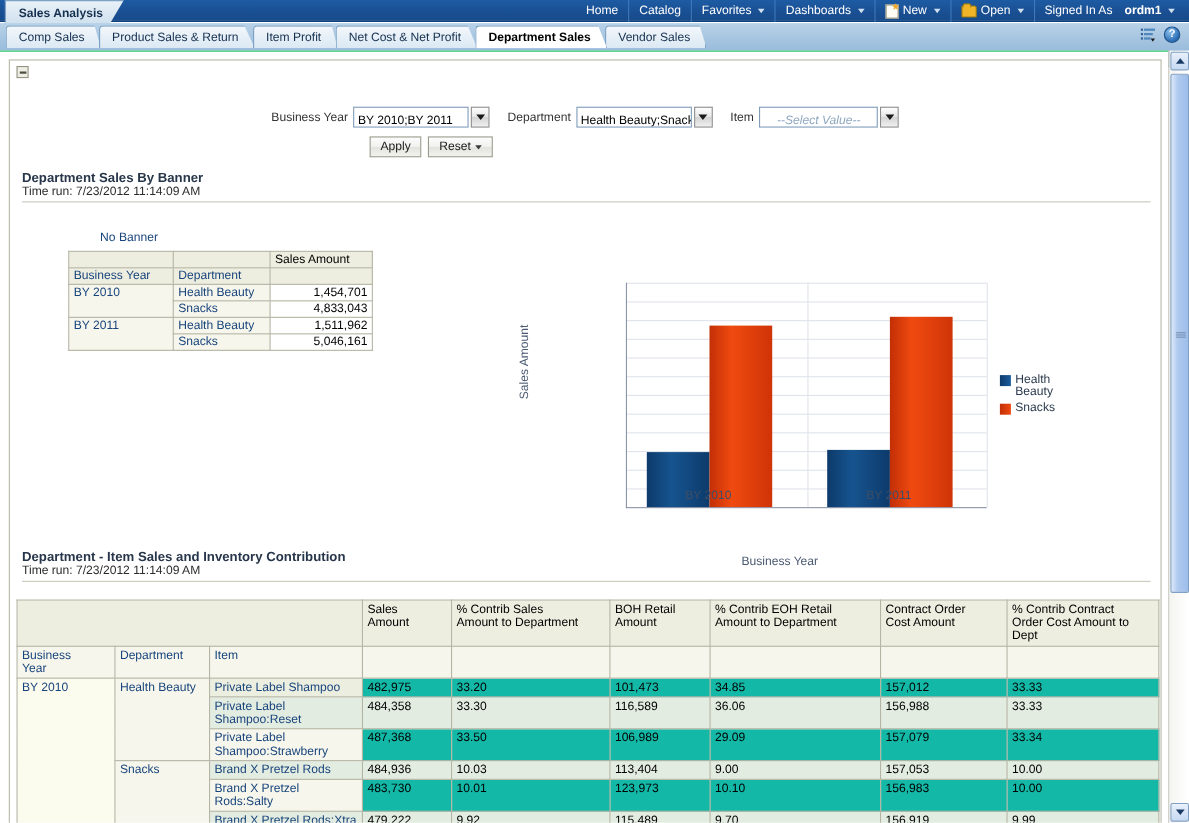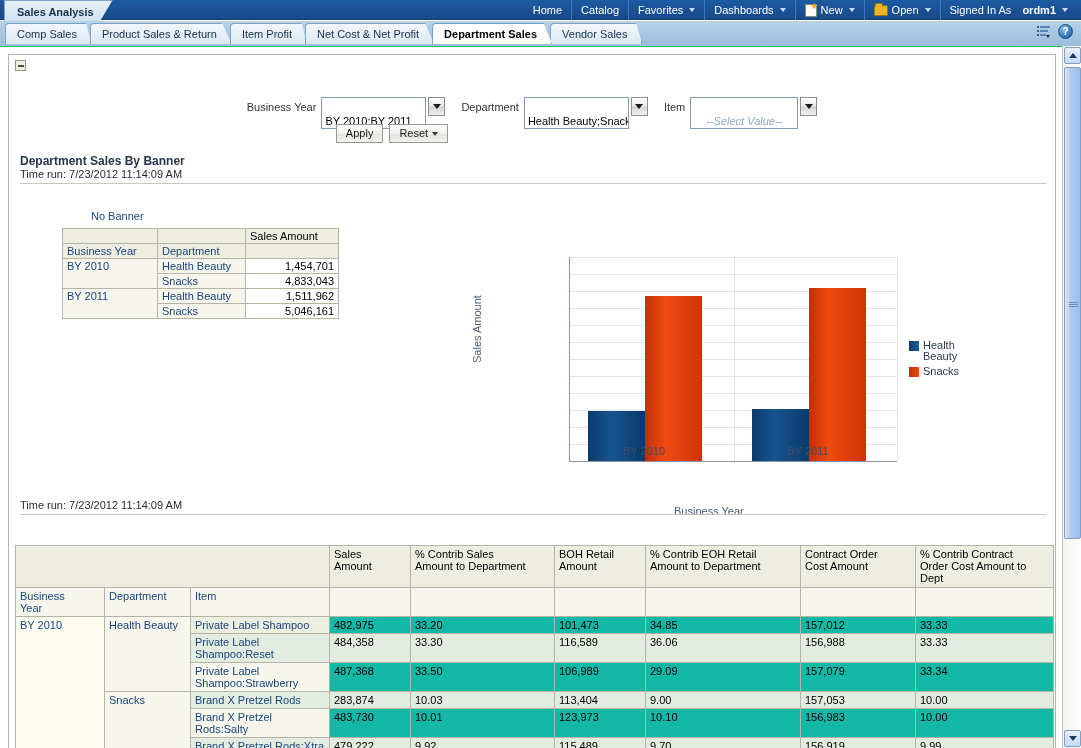--- a/index.html
+++ b/index.html
@@ -130,21 +130,21 @@
   .promptrow {
     display: flex; align-items: center; justify-content: center;
     gap: 0px;
   }
   .plabel { font-size: 11px; color: #333; margin-right: 5px; }
   .pbox {
     display: flex; align-items: stretch; height: 19px;
   }
   .ptext {
     height: 19px; border: 1px solid #7f9db9; background: #fff;
-    font-size: 11px; padding: 15px 3px; line-height: 17px;
+    font-size: 11px; padding: 4px 3px; line-height: 17px;
     color: #000; overflow: hidden; white-space: nowrap;
     display: block;
   }
   .ptext.placeholder { color: #8fa8c0; font-style: italic; }
   .pbtn {
     width: 17px; height: 19px; margin-left: 2px;
     background: linear-gradient(to bottom,#ffffff 0%, #e6e6e6 48%, #d4d4d4 52%, #f0f0f0 100%);
     border: 1px solid #8c8c8c;
     display: flex; align-items: center; justify-content: center;
   }
@@ -463,20 +463,21 @@
           <span class="legtext">Health<br>Beauty</span>
         </div>
         <div class="legrow">
           <span class="swatch red"></span>
           <span class="legtext">Snacks</span>
         </div>
       </div>
     </div>
 
     <div style="position:absolute; left:11px; top:444px; width:1026px;">
+      <div class="sectitle">Department - Item Sales and Inventory Contribution</div>
       <div class="sectime">Time run: 7/23/2012 11:14:09 AM</div>
       <hr class="sechr">
     </div>
 
     <div style="position:absolute; left:6px; top:490px; width:1038px;">
       <table class="grid">
         <colgroup>
           <col style="width:89px">
             <col style="width:86px">
             <col style="width:139px">
@@ -542,21 +543,21 @@
           <td class="g-num-w">487,368</td>
           <td class="g-num-w">33.50</td>
           <td class="g-num-w">106,989</td>
           <td class="g-num-w">29.09</td>
           <td class="g-num-w">157,079</td>
           <td class="g-num-w">33.34</td>
         </tr>
         <tr>
           <td class="g-dept" rowspan="3">Snacks</td>
           <td class="g-item-b">Brand X Pretzel Rods</td>
-          <td class="g-num-g">283,874</td>
+          <td class="g-num-g">484,936</td>
           <td class="g-num-g">10.03</td>
           <td class="g-num-g">113,404</td>
           <td class="g-num-g">9.00</td>
           <td class="g-num-g">157,053</td>
           <td class="g-num-g">10.00</td>
         </tr>
         <tr>
           <td class="g-item-c">Brand X Pretzel Rods:Salty</td>
           <td class="g-num-w">483,730</td>
           <td class="g-num-w">10.01</td>

